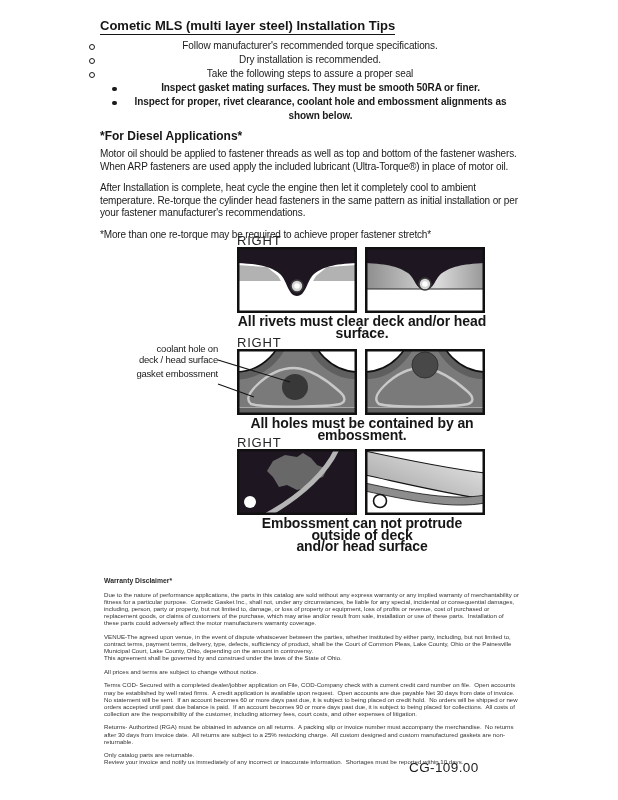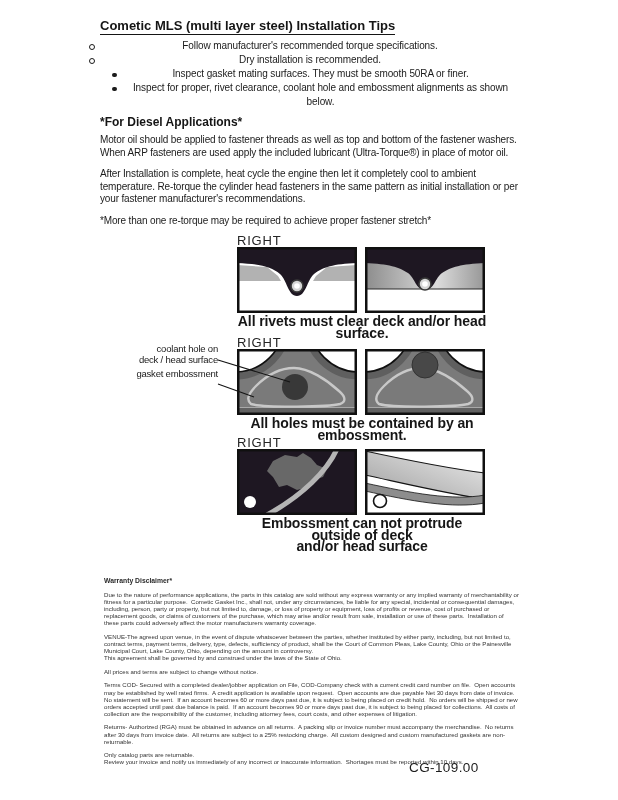--- a/index.html
+++ b/index.html
@@ -7,21 +7,21 @@
         font-family:"Liberation Sans","DejaVu Sans",sans-serif;color:#1f1f1f;padding-left:30px;}
   
   .content{position:absolute;left:88px;top:18px;width:432px;}
   h1.title{margin:0 0 4px 12px;font-size:13px;font-weight:bold;color:#151515;}
   h1.title .tline{display:inline-block;border-bottom:1.6px solid #151515;padding-bottom:1px;}
   ul.tips{list-style:none;margin:0;padding:0;text-align:center;}
   ul.tips li{position:relative;font-size:10px;line-height:14px;letter-spacing:-0.1px;color:#1b1b1b;}
   ul.tips li.bullet{padding-left:12px;}
   ul.tips li.bullet::before{content:"";position:absolute;left:1px;top:5px;width:4px;height:4px;
         border:1px solid #1b1b1b;border-radius:50%;}
-  ul.tips li.subbullet{padding-left:33px;}
+  ul.tips li.subbullet{padding-left:33px;font-weight:bold;}
   ul.tips li.subbullet::before{content:"";position:absolute;left:24px;top:5.5px;width:4.5px;height:4.5px;
         background:#1b1b1b;border-radius:50%;}
   .diesel{margin:6px 0 0 12px;width:424px;}
   .diesel h2{margin:4px 0 5px 0;font-size:12px;font-weight:bold;color:#151515;}
   .diesel p{margin:0 0 9px 0;font-size:10px;line-height:12.5px;letter-spacing:-0.15px;color:#1b1b1b;}
   .diesel p.note{margin:0;}
   
   .dblock{position:absolute;left:237px;width:250px;}
   .dlabels{height:15px;}
   .dlabels span{display:inline-block;width:120px;text-align:left;font-size:13px;
@@ -48,20 +48,21 @@
 </head>
 <body>
 
 <div class="page">
 
   <div class="content">
     <h1 class="title"><span class="tline">Cometic MLS (multi layer steel) Installation Tips</span></h1>
     <ul class="tips" id="tip-bullets">
         <li class="bullet">Follow manufacturer's recommended torque specifications.</li>
         <li class="bullet">Dry installation is recommended.</li>
+        <li class="bullet">Take the following steps to assure a proper seal</li>
         <li class="subbullet">Inspect gasket mating surfaces.  They must be smooth 50RA or finer.</li>
         <li class="subbullet">Inspect for proper, rivet clearance, coolant hole and embossment alignments as shown below.</li>
       </ul>
     <div class="diesel">
       <h2>*For Diesel Applications*</h2>
       <p>Motor oil should be applied to fastener threads as well as top and bottom of the fastener washers. When ARP fasteners are used apply the included lubricant (Ultra-Torque®) in place of motor oil.</p>
       <p>After Installation is complete, heat cycle the engine then let it completely cool to ambient temperature. Re-torque the cylinder head fasteners in the same pattern as initial installation or per your fastener manufacturer's recommendations.</p>
       <p class="note">*More than one re-torque may be required to achieve proper fastener stretch*</p>
     </div>
   </div>

